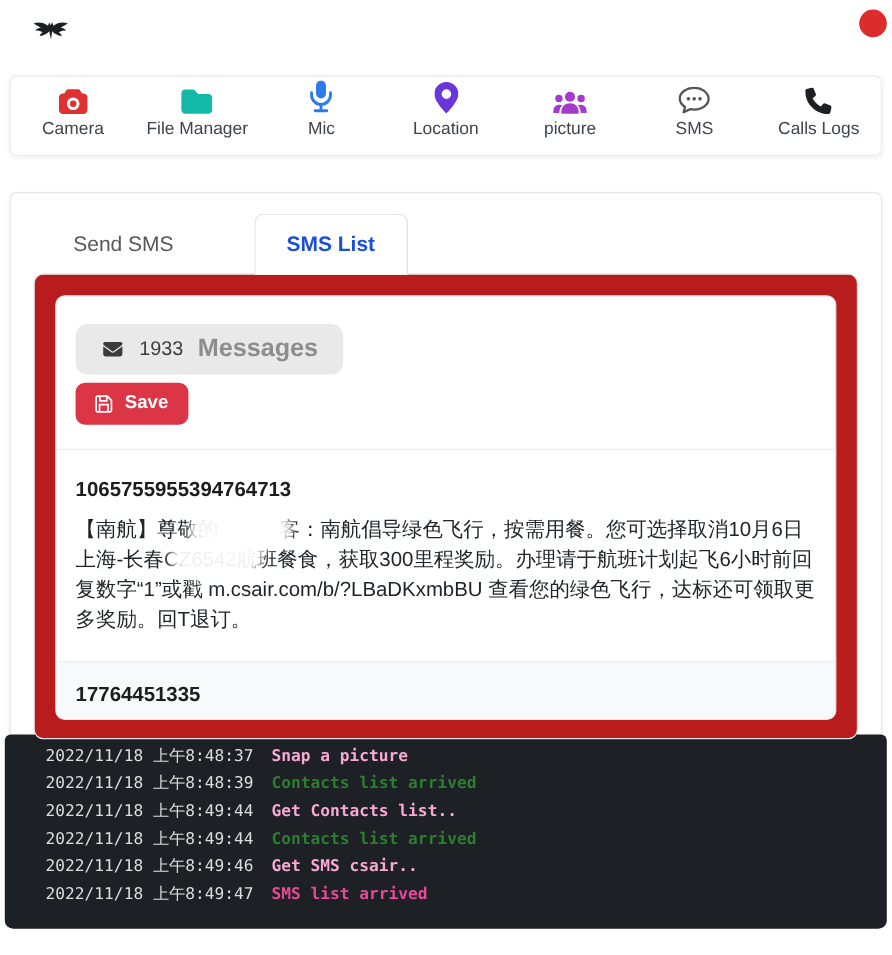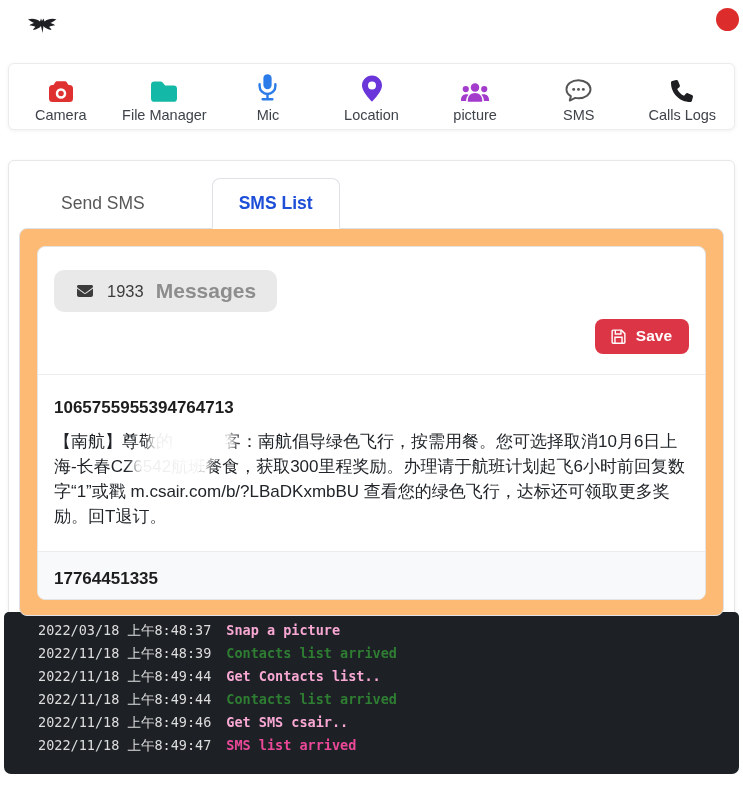--- a/index.html
+++ b/index.html
@@ -20,21 +20,21 @@
   }
   
   .toolbar {
     margin: 7px 8px 0 8px;
     height: 67px;
     background: #fff;
     border: 1px solid #ececec;
     border-radius: 6px;
     box-shadow: 0 1px 4px rgba(0,0,0,.06);
     display: flex;
-    align-items: center;
+    align-items: flex-start;
   }
   .tb-item {
     flex: 1 1 0;
     display: flex; flex-direction: column; align-items: center; justify-content: center;
     gap: 5px; cursor: pointer; padding-top: 3px;
   }
   .tb-icon { height: 28px; display: flex; align-items: flex-end; justify-content: center; }
   .tb-label { font-size: 14.5px; color: #3f434a; }
   
   .main-card {
@@ -56,47 +56,47 @@
     z-index: 2;
   }
   .tab.active {
     background: #fff;
     border-color: #dee2e6 #dee2e6 #ffffff #dee2e6;
     border-radius: 8px 8px 0 0;
     font-weight: bold;
     color: #1d4ed8;
   }
   .tab-pane {
-    margin: 0 10px;
+    margin: 0 19px;
     border: 1px solid #dee2e6;
     border-radius: 8px;
     padding: 17px;
     height: 388px;
     position: relative;
     z-index: 1;
-    background: #fdba74;
+    background: #b91c1c;
   }
   
   .messages-card {
     border: 1px solid #e4e4e4;
     border-radius: 8px;
     height: 354px;
     overflow: hidden;
     background: #fff;
   }
   .card-head { padding: 23px 16px 20px 16px; }
   .count-badge {
     display: inline-flex; align-items: center; gap: 12px;
     background: #e9e9e9; border-radius: 10px;
     padding: 9px 21px;
   }
   .count-badge .env { width: 20px; height: 16px; color: #3c3c3c; display:block; }
   .count-num { font-size: 16.5px; color: #3c3c3c; }
   .count-label { font-size: 21px; color: #8d8d8d; font-weight: bold; }
-  .save-row { display: flex; justify-content: flex-end; margin-top: 7px; }
+  .save-row { display: flex; margin-top: 7px; }
   .save-btn {
     display: inline-flex; align-items: center; gap: 9px;
     color: #fff; font-weight: bold; font-size: 15.5px;
     border: none; border-radius: 8px;
     padding: 8px 17px 9px 15px;
     cursor: pointer;
     font-family: inherit;
   }
   .msg-list { border-top: 1px solid #ececec; }
   .msg { padding: 23px 16px 22px 16px; }
@@ -265,19 +265,19 @@
             <span>尊敬的客户，近期不法分子频繁对国内用户拨打诈骗电话，发送诈骗短信，为避</span>
           </div>
         </div>
       </div>
 
     </div>
   </div>
 </div>
 
 <div class="terminal">
-  <div class="t-line"><span class="t-ts">2022/03/18 上午8:48:37</span><span class="t-msg">Snap a picture</span></div>
+  <div class="t-line"><span class="t-ts">2022/11/18 上午8:48:37</span><span class="t-msg">Snap a picture</span></div>
   <div class="t-line"><span class="t-ts">2022/11/18 上午8:48:39</span><span class="t-msg" style="color: rgb(46, 125, 50);">Contacts list arrived</span></div>
   <div class="t-line"><span class="t-ts">2022/11/18 上午8:49:44</span><span class="t-msg">Get Contacts list..</span></div>
   <div class="t-line"><span class="t-ts">2022/11/18 上午8:49:44</span><span class="t-msg" style="color: rgb(46, 125, 50);">Contacts list arrived</span></div>
   <div class="t-line"><span class="t-ts">2022/11/18 上午8:49:46</span><span class="t-msg">Get SMS csair..</span></div>
   <div class="t-line"><span class="t-ts">2022/11/18 上午8:49:47</span><span class="t-msg" style="color: #ec4899;">SMS list arrived</span></div>
 </div>
 
 </body></html>

